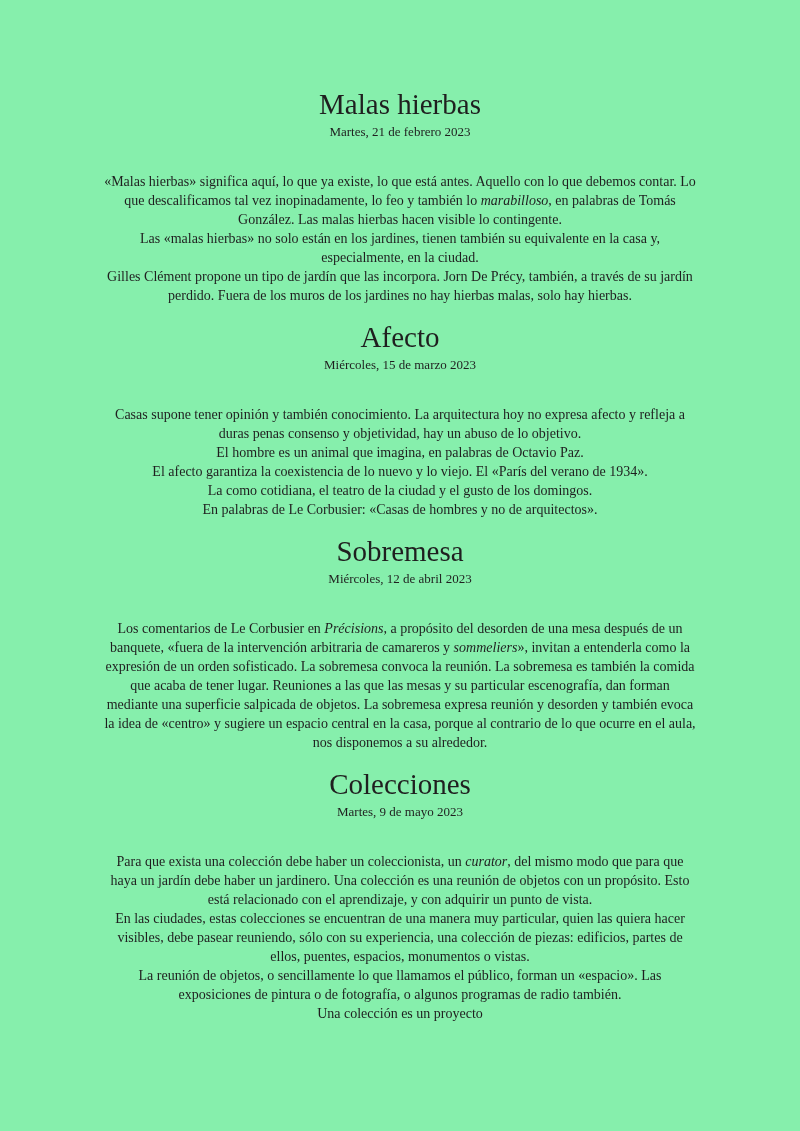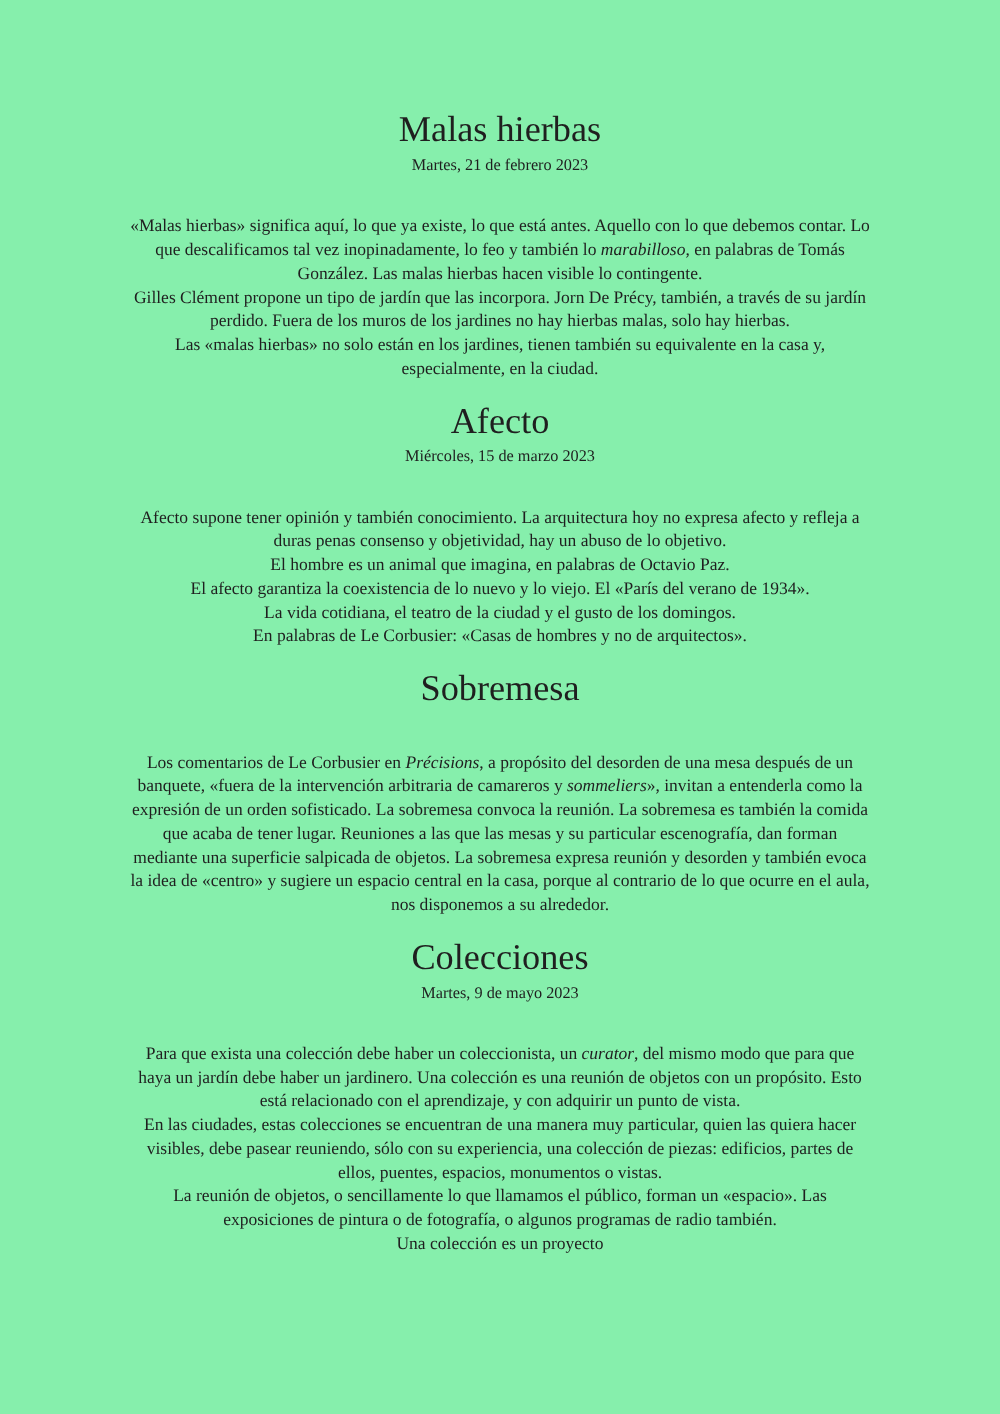--- a/index.html
+++ b/index.html
@@ -50,39 +50,40 @@
 </head>
 <body>
 
 <main class="page">
   <div id="sections-root">
   <section class="section">
     <h1 class="section-title">Malas hierbas</h1>
     <div class="section-date">Martes, 21 de febrero 2023</div>
     <div class="section-body">
           <p>«Malas hierbas» significa aquí, lo que ya existe, lo que está antes. Aquello con lo que debemos contar. Lo que descalificamos tal vez inopinadamente, lo feo y también lo <i>marabilloso</i>, en palabras de Tomás González. Las malas hierbas hacen visible lo contingente.</p>
+          <p>Las «malas hierbas» no solo están en los jardines, tienen también su equivalente en la casa y, especialmente, en la ciudad.</p>
           <p>Gilles Clément propone un tipo de jardín que las incorpora. Jorn De Précy, también, a través de su jardín perdido. Fuera de los muros de los jardines no hay hierbas malas, solo hay hierbas.</p>
-          <p>Las «malas hierbas» no solo están en los jardines, tienen también su equivalente en la casa y, especialmente, en la ciudad.</p>
         </div>
   </section>
 
   <section class="section">
     <h1 class="section-title">Afecto</h1>
     <div class="section-date">Miércoles, 15 de marzo 2023</div>
     <div class="section-body">
-          <p>Afecto supone tener opinión y también conocimiento. La arquitectura hoy no expresa afecto y refleja a duras penas consenso y objetividad, hay un abuso de lo objetivo.</p>
+          <p>Casas supone tener opinión y también conocimiento. La arquitectura hoy no expresa afecto y refleja a duras penas consenso y objetividad, hay un abuso de lo objetivo.</p>
           <p>El hombre es un animal que imagina, en palabras de Octavio Paz.</p>
           <p>El afecto garantiza la coexistencia de lo nuevo y lo viejo. El «París del verano de 1934».</p>
-          <p>La vida cotidiana, el teatro de la ciudad y el gusto de los domingos.</p>
+          <p>La como cotidiana, el teatro de la ciudad y el gusto de los domingos.</p>
           <p>En palabras de Le Corbusier: «Casas de hombres y no de arquitectos».</p>
         </div>
   </section>
 
   <section class="section">
     <h1 class="section-title">Sobremesa</h1>
+    <div class="section-date">Miércoles, 12 de abril 2023</div>
     <div class="section-body">
           <p>Los comentarios de Le Corbusier en <i>Précisions</i>, a propósito del desorden de una mesa después de un banquete, «fuera de la intervención arbitraria de camareros y <i>sommeliers</i>», invitan a entenderla como la expresión de un orden sofisticado. La sobremesa convoca la reunión. La sobremesa es también la comida que acaba de tener lugar. Reuniones a las que las mesas y su particular escenografía, dan forman mediante una superficie salpicada de objetos. La sobremesa expresa reunión y desorden y también evoca la idea de «centro» y sugiere un espacio central en la casa, porque al contrario de lo que ocurre en el aula, nos disponemos a su alrededor.</p>
         </div>
   </section>
 
   <section class="section">
     <h1 class="section-title">Colecciones</h1>
     <div class="section-date">Martes, 9 de mayo 2023</div>
     <div class="section-body">
           <p>Para que exista una colección debe haber un coleccionista, un <i>curator</i>, del mismo modo que para que haya un jardín debe haber un jardinero. Una colección es una reunión de objetos con un propósito. Esto está relacionado con el aprendizaje, y con adquirir un punto de vista.</p>

